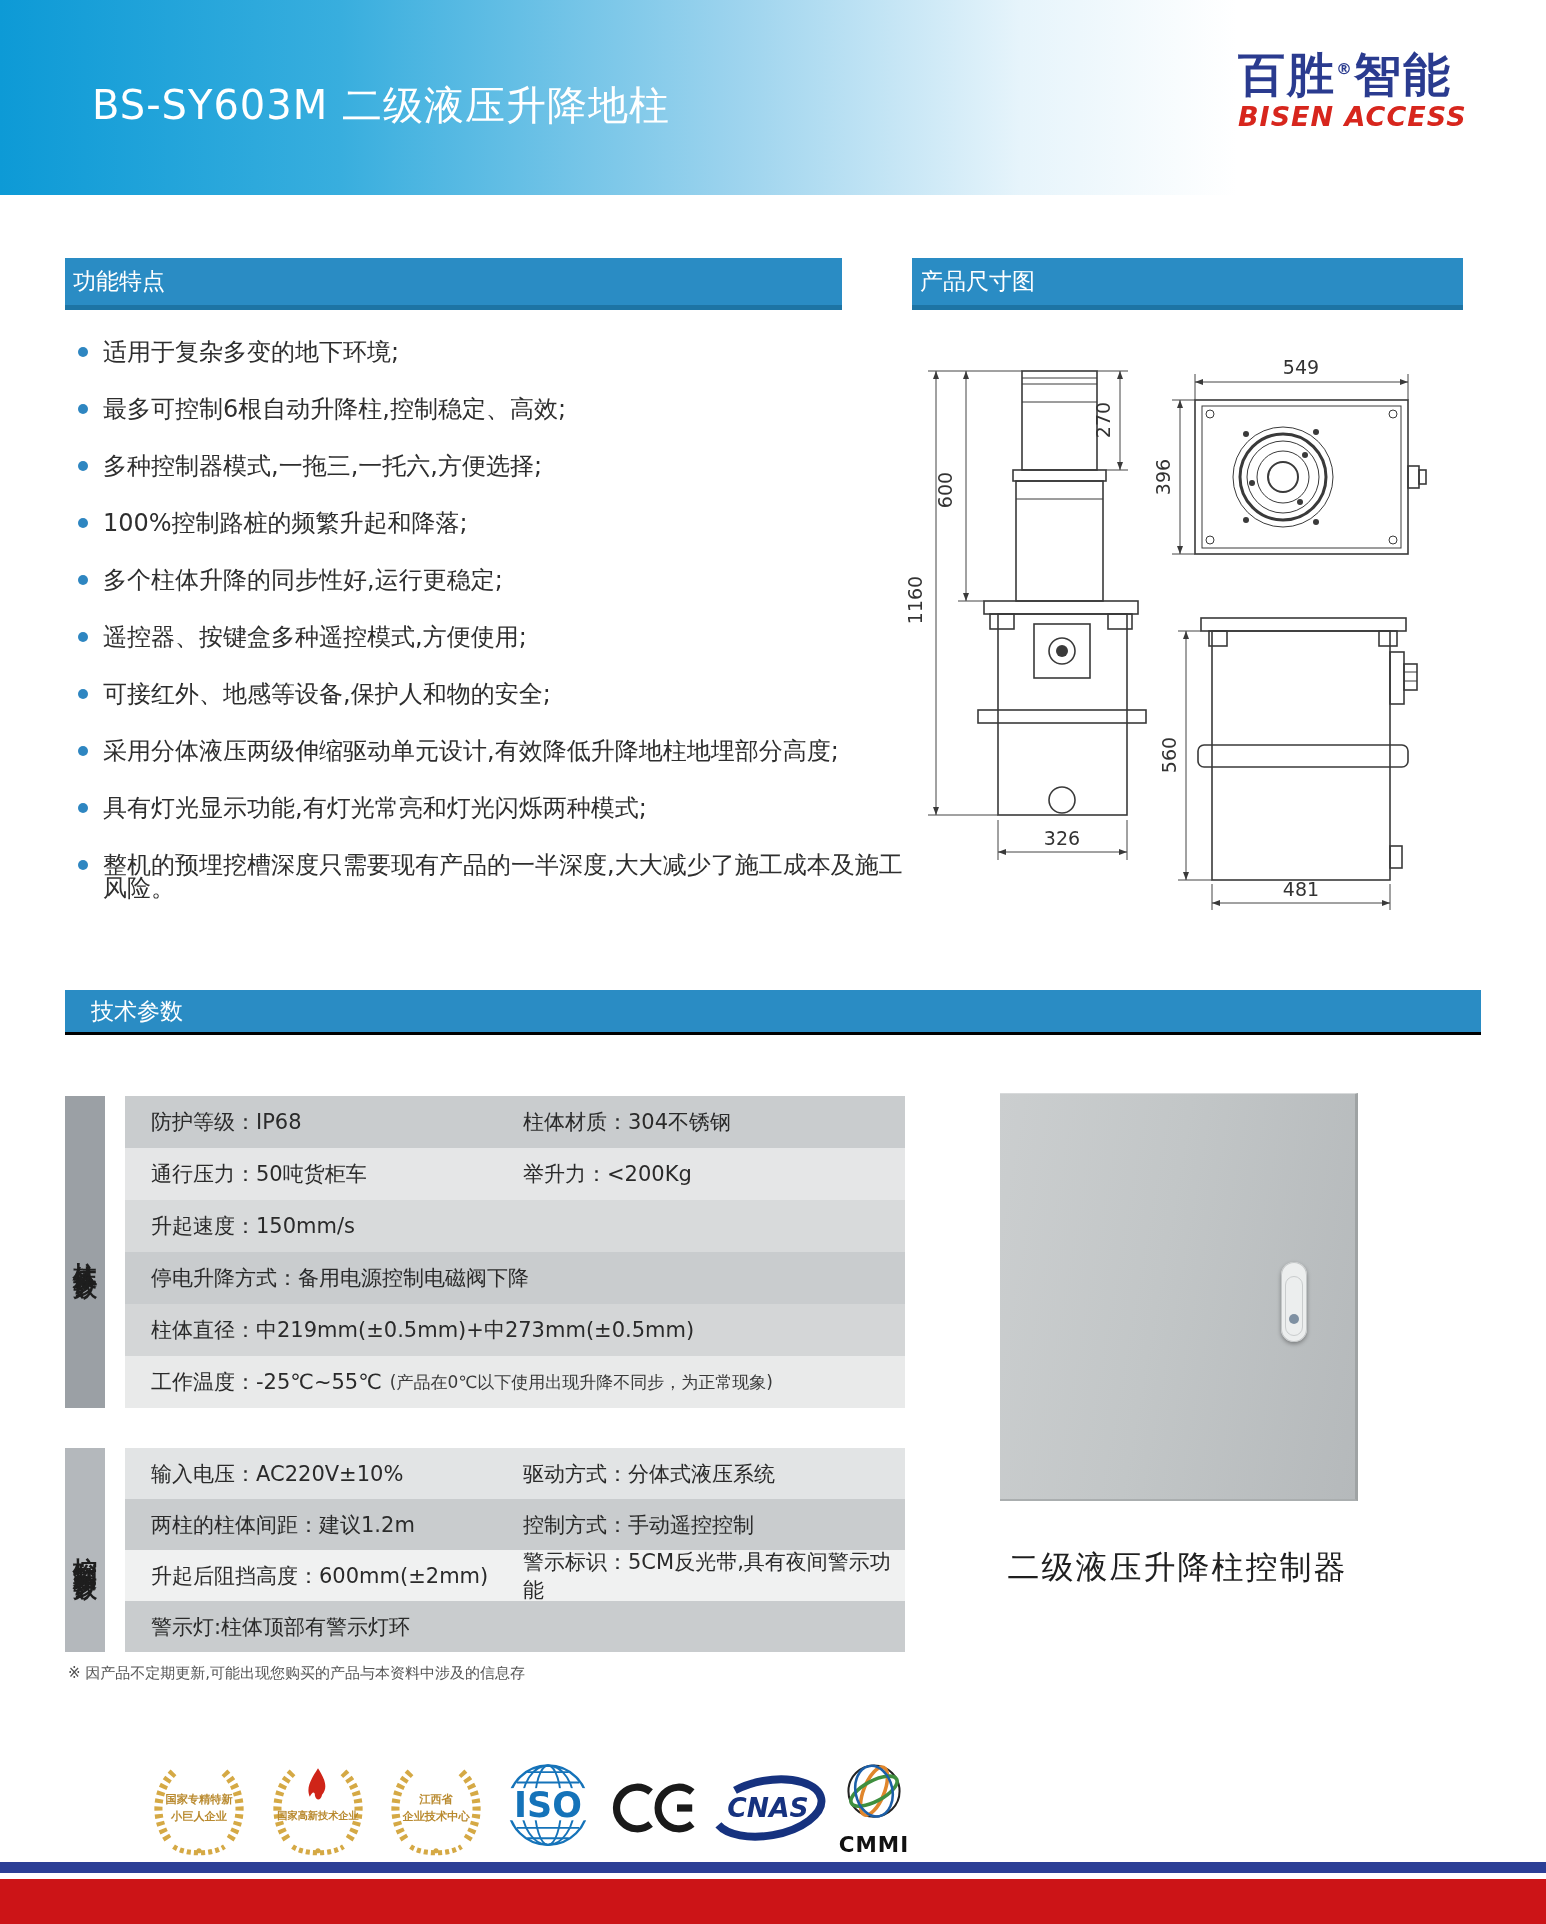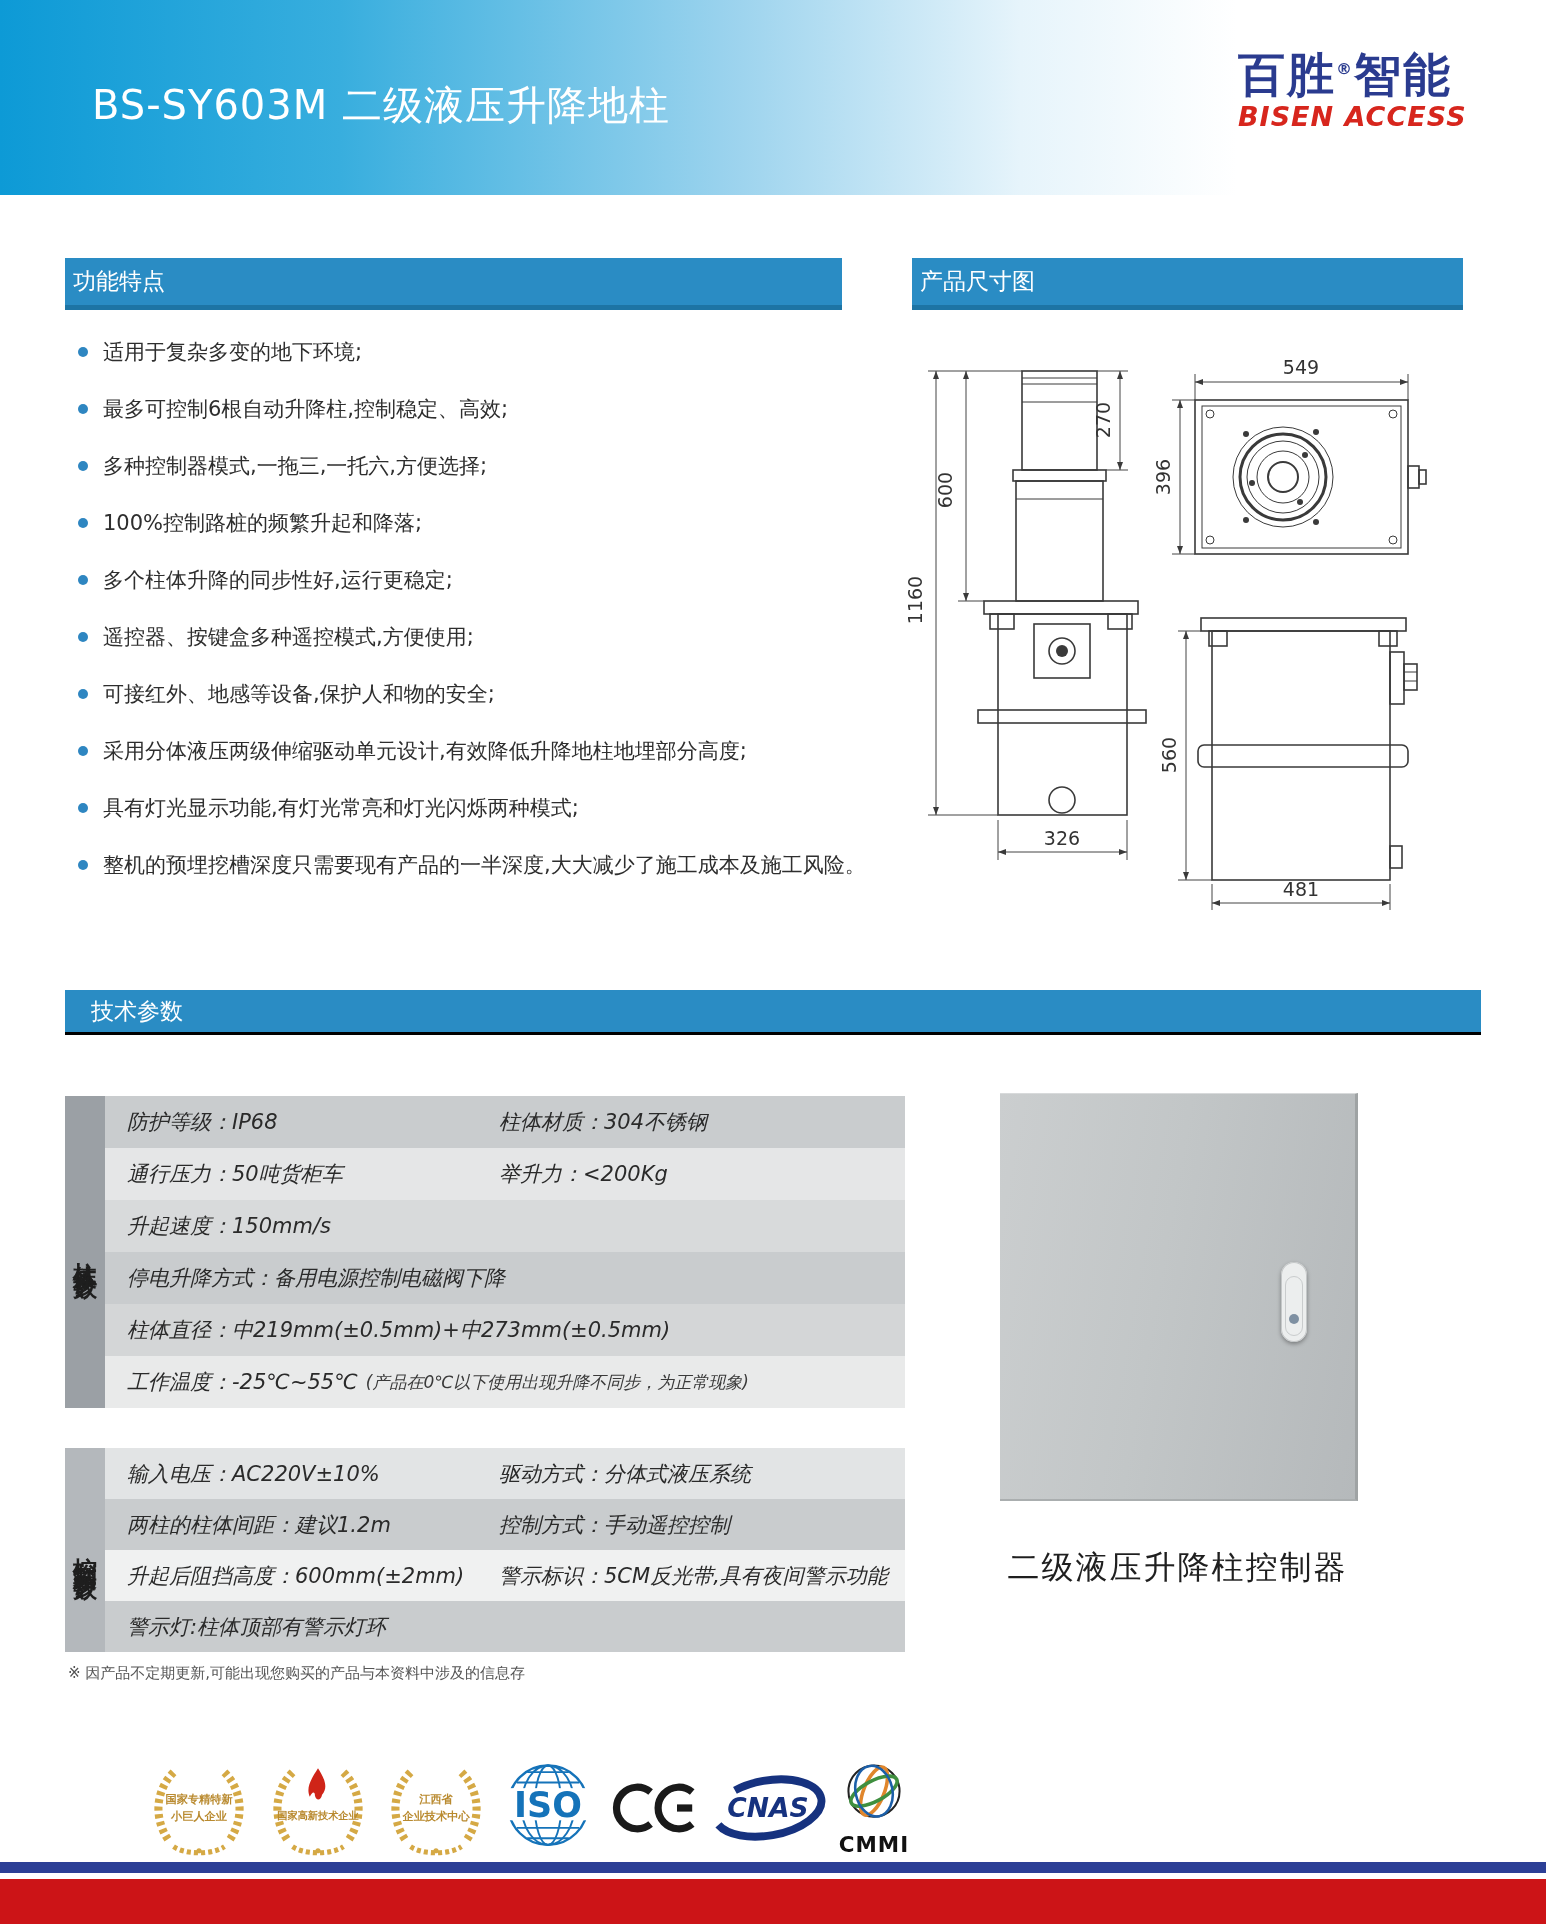--- a/index.html
+++ b/index.html
@@ -18,37 +18,37 @@
   
   .secbar{position:absolute;height:47px;background:#2a8cc4;border-bottom:5px solid #1d74a4;
           color:#fff;font-size:23px;line-height:47px;padding-left:8px;box-sizing:content-box;}
   .secbar.features-bar{left:65px;top:258px;width:769px;}
   .secbar.dims-bar{left:912px;top:258px;width:543px;}
   .specbar{position:absolute;left:65px;top:990px;width:1390px;height:42px;background:#2a8cc4;
            border-bottom:3px solid #000000;color:#fff;font-size:23px;line-height:42px;padding-left:26px;}
 
   
   .features{position:absolute;left:78px;top:341px;width:830px;}
-  .feat{display:flex;align-items:flex-start;margin-bottom:34px;font-size:21px;color:#2e2e2e;line-height:23px;}
+  .feat{display:flex;align-items:flex-start;margin-bottom:34px;font-size:24px;color:#2e2e2e;line-height:23px;}
   .feat .dot{flex:0 0 auto;width:10px;height:10px;border-radius:50%;background:#2e86c1;margin:6px 15px 0 0;}
 
   
   .dims-svg{position:absolute;left:900px;top:320px;width:620px;height:600px;}
   .ln{fill:none;stroke:#3a3a3a;stroke-width:1.6;}
   .thin{fill:none;stroke:#3a3a3a;stroke-width:1;}
   .dim{fill:none;stroke:#444;stroke-width:1;}
   .dimtext{font-size:19px;fill:#333;}
 
   
   .spec-table{position:absolute;left:65px;width:840px;}
   .spec-table .side{position:absolute;left:0;top:0;bottom:0;width:40px;display:flex;align-items:center;justify-content:center;}
   .side-label{writing-mode:vertical-rl;text-orientation:upright;font-size:24px;font-weight:600;color:#1e1e1e;letter-spacing:5px;}
   .t1 .side{background:#9ba0a5;}
   .t2 .side{background:#b4b8bc;}
-  .rows{margin-left:36px;font-style:italic;}
+  .rows{margin-left:60px;}
   .trow{display:flex;align-items:center;padding-left:26px;font-size:21px;color:#2a2a2a;}
   .t1 .trow{height:52px;}
   .t2 .trow{height:51px;}
   .c1{width:372px;flex:0 0 auto;}
   .c2{flex:1;}
   .bg-a{background:#c9ccce;} .bg-b{background:#e5e6e7;} .bg-c{background:#d8dadb;}
   .bg-d{background:#d4d6d7;} .bg-e{background:#e9eaea;} .bg-f{background:#e2e4e5;} .bg-g{background:#f0f1f1;justify-content:space-between;}
   .note{font-size:17px;color:#3a3a3a;margin-left:8px;}
   .footnote{position:absolute;left:68px;top:1664px;font-size:15px;color:#555;}
 

